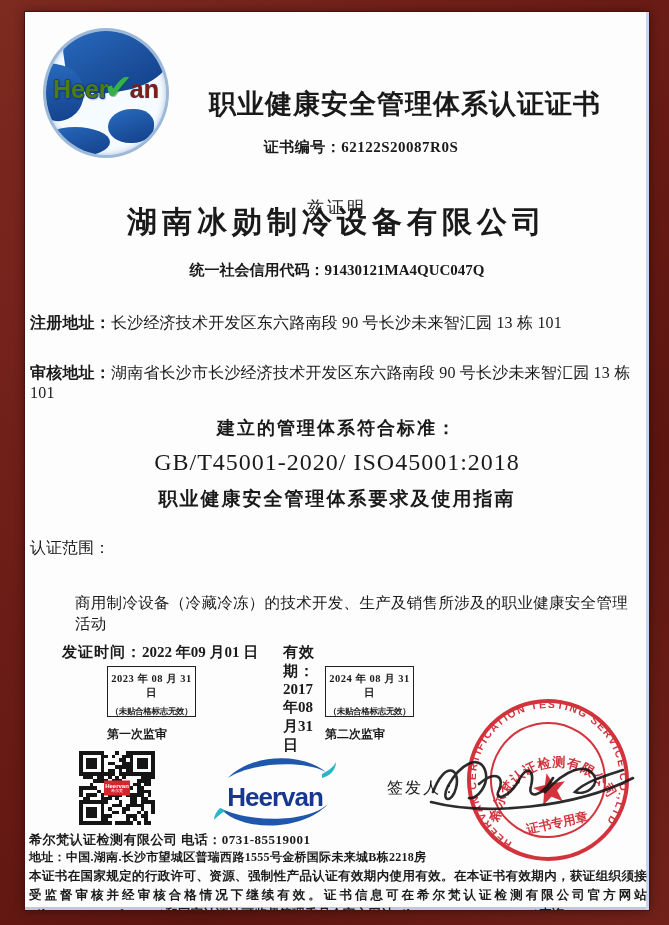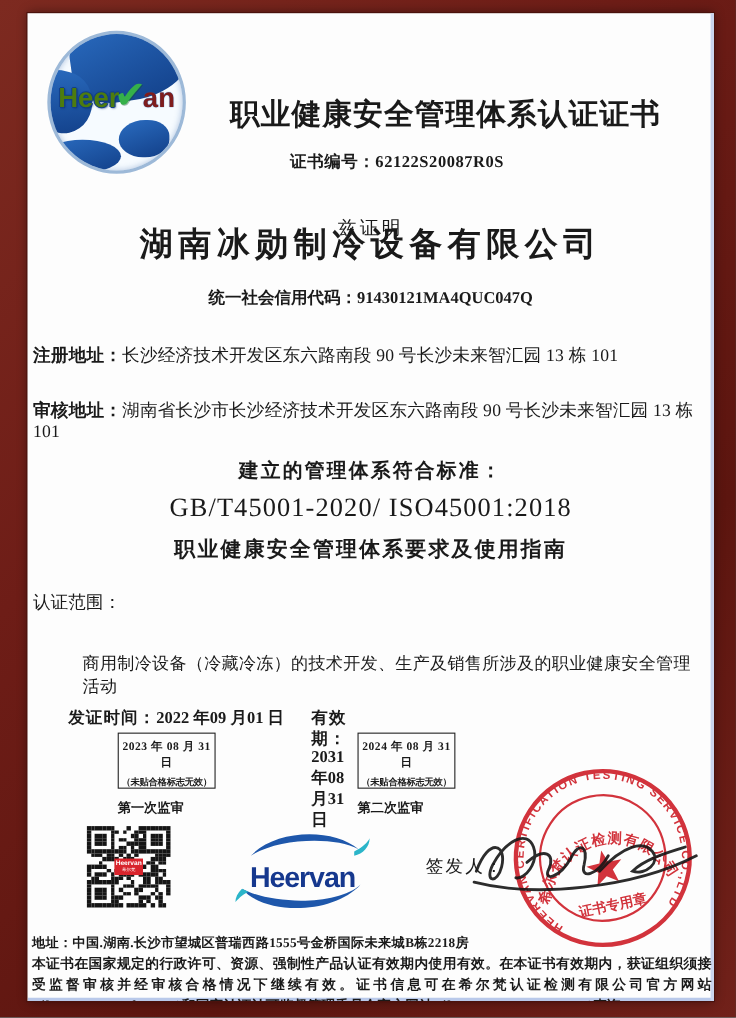--- a/index.html
+++ b/index.html
@@ -116,21 +116,21 @@
     <div class="abs ctr std-head">建立的管理体系符合标准：</div>
     <div class="abs ctr std-code">GB/T45001-2020/ ISO45001:2018</div>
     <div class="abs ctr std-name">职业健康安全管理体系要求及使用指南</div>
 
     <div class="abs scope-label">认证范围：</div>
     <div class="abs scope-text">商用制冷设备（冷藏冷冻）的技术开发、生产及销售所涉及的职业健康安全管理活动</div>
 
     <div class="abs dates">
       <span class="lbl">发证时间：</span><span class="val">2022 年09 月01 日</span>
       <span class="valid">
-        <span class="lbl">有效期：</span><span class="val">2031 年08 月31 日</span>
+        <span class="lbl">有效期：</span><span class="val">2017 年08 月31 日</span>
       </span>
     </div>
 
     <div class="abs audit-box b1">
       <div class="d">2023 年 08 月 31 日</div>
       <div class="n">（未贴合格标志无效）</div>
     </div>
     <div class="abs audit-box b2">
       <div class="d">2024 年 08 月 31 日</div>
       <div class="n">（未贴合格标志无效）</div>
@@ -621,17 +621,18 @@
 
     <svg class="abs sig" width="215" height="80" viewBox="0 0 215 80">
       <g fill="none" stroke="#161616" stroke-width="2.6" stroke-linecap="round" opacity="0.9">
         <path d="M8,52 C20,20 36,28 31,48 C27,64 15,62 23,46 C35,24 54,14 60,30 C65,44 52,60 44,58"></path>
         <path d="M54,44 C70,30 80,36 74,50 C68,62 84,58 94,40 C102,24 110,30 106,46 C102,60 118,56 128,38"></path>
         <path d="M120,52 C142,28 160,24 168,34 C176,44 162,56 150,52 C162,40 186,34 198,30"></path>
         <path d="M6,62 C60,76 150,68 208,38"></path>
       </g>
     </svg>
 
+    <div class="abs f1">希尔梵认证检测有限公司 电话：0731-85519001</div>
     <div class="abs f2">地址：中国.湖南.长沙市望城区普瑞西路1555号金桥国际未来城B栋2218房</div>
     <div class="abs f3">本证书在国家规定的行政许可、资源、强制性产品认证有效期内使用有效。在本证书有效期内，获证组织须接受监督审核并经审核合格情况下继续有效。证书信息可在希尔梵认证检测有限公司官方网站（http://www.xrfrz.com)和国家认证认可监督管理委员会官方网站（http://www.cnca.gov.cn)查询。</div>
 
   </div>
 </div>
 
 </body></html>

